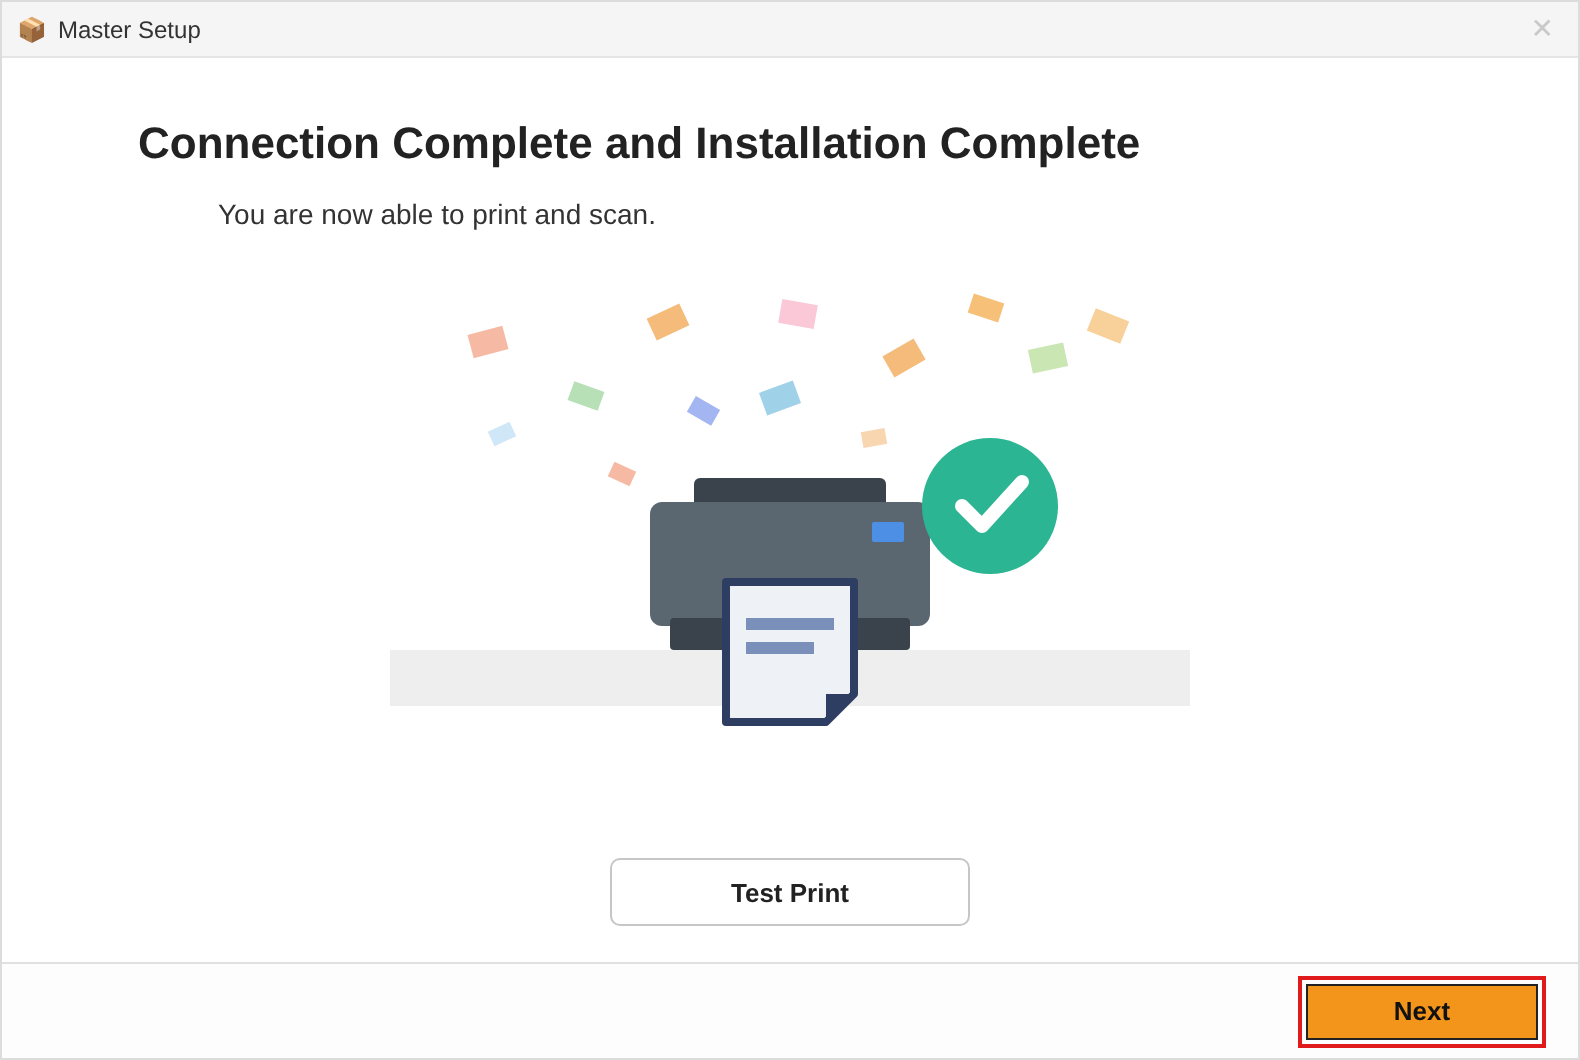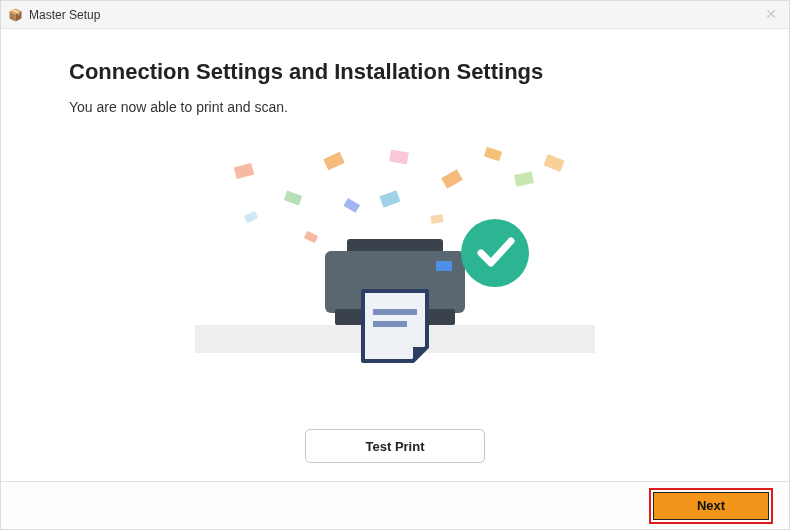--- a/index.html
+++ b/index.html
@@ -69,20 +69,21 @@
       font-size: 22px;
       font-weight: 700;
       color: #222;
       margin-bottom: 14px;
     }
 
     .subtext {
       font-size: 14px;
       color: #333;
       margin-bottom: 20px;
+      margin-left: 40px;
     }
 
     .illustration-wrap {
       flex: 1;
       display: flex;
       justify-content: center;
       align-items: flex-start;
       padding-top: 8px;
       margin: 0 auto;
     }
@@ -146,21 +147,21 @@
 
 <div class="window">
 
   <div class="titlebar">
     <span class="titlebar-icon">📦</span>
     <span class="titlebar-title">Master Setup</span>
     <span class="titlebar-close">✕</span>
   </div>
 
   <div class="content">
-    <h1 class="heading">Connection Settings and Installation Settings</h1>
+    <h1 class="heading">Connection Complete and Installation Complete</h1>
     <p class="subtext">You are now able to print and scan.</p>
 
     <div class="illustration-wrap">
       <div class="illustration">
         <svg viewBox="0 0 420 240" width="420" height="240">
 
           <rect x="10" y="182" width="400" height="28" fill="#eeeeee"></rect>
 
           <g>
             <rect x="50" y="22" width="18" height="12" fill="#f6baa4" transform="rotate(-15 59 28)"></rect>

